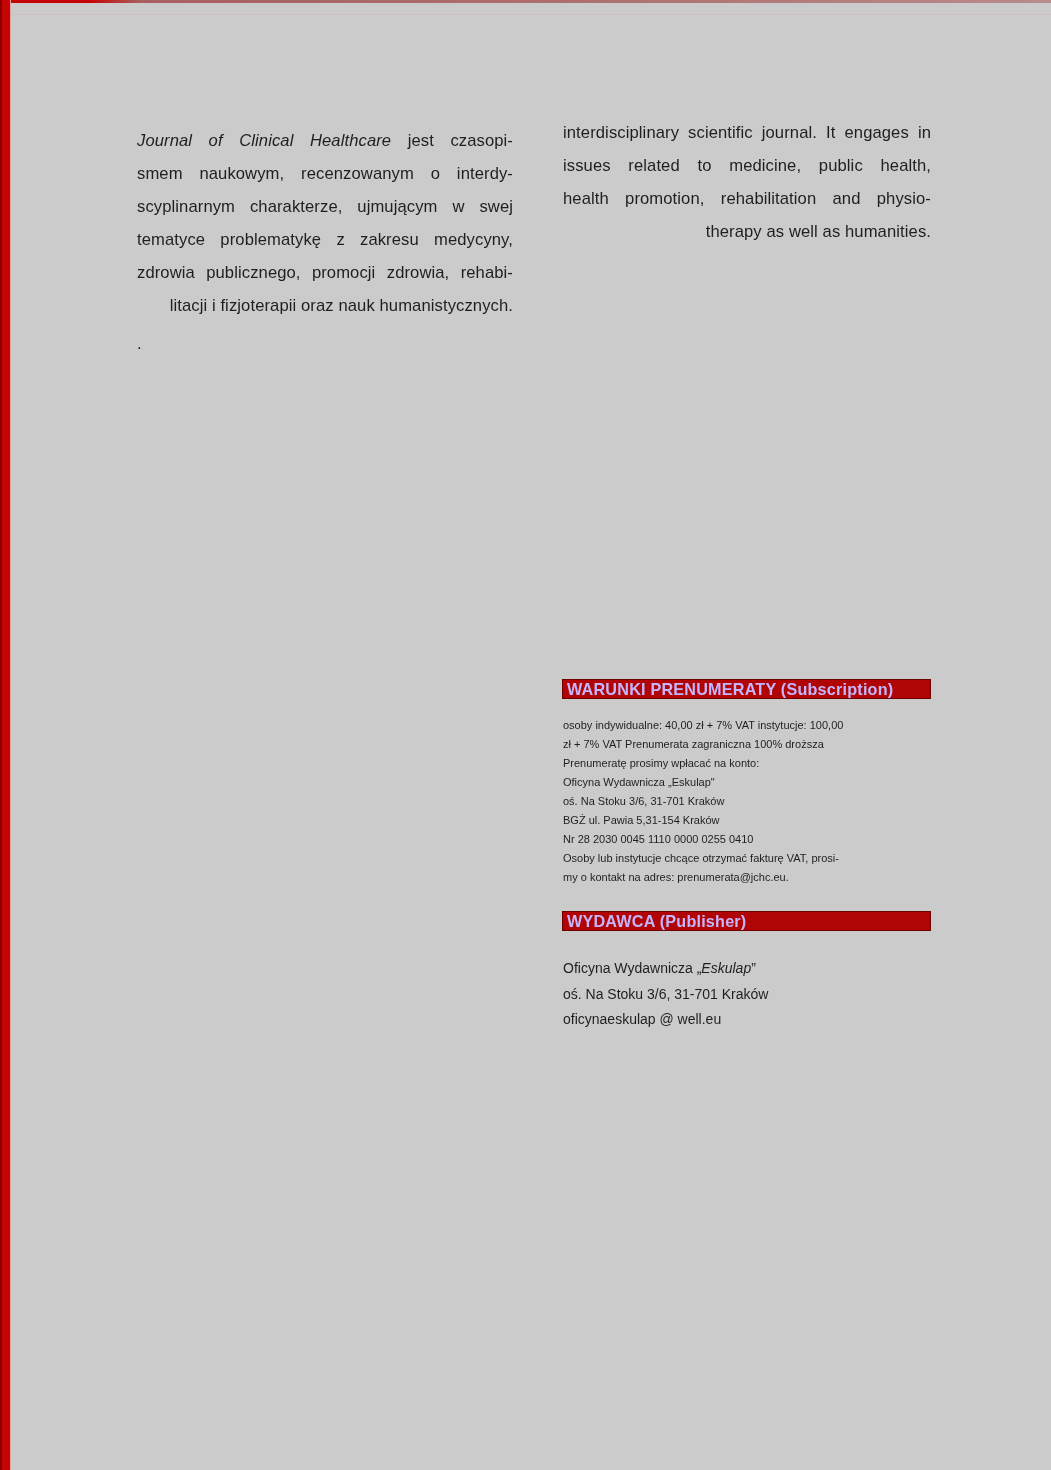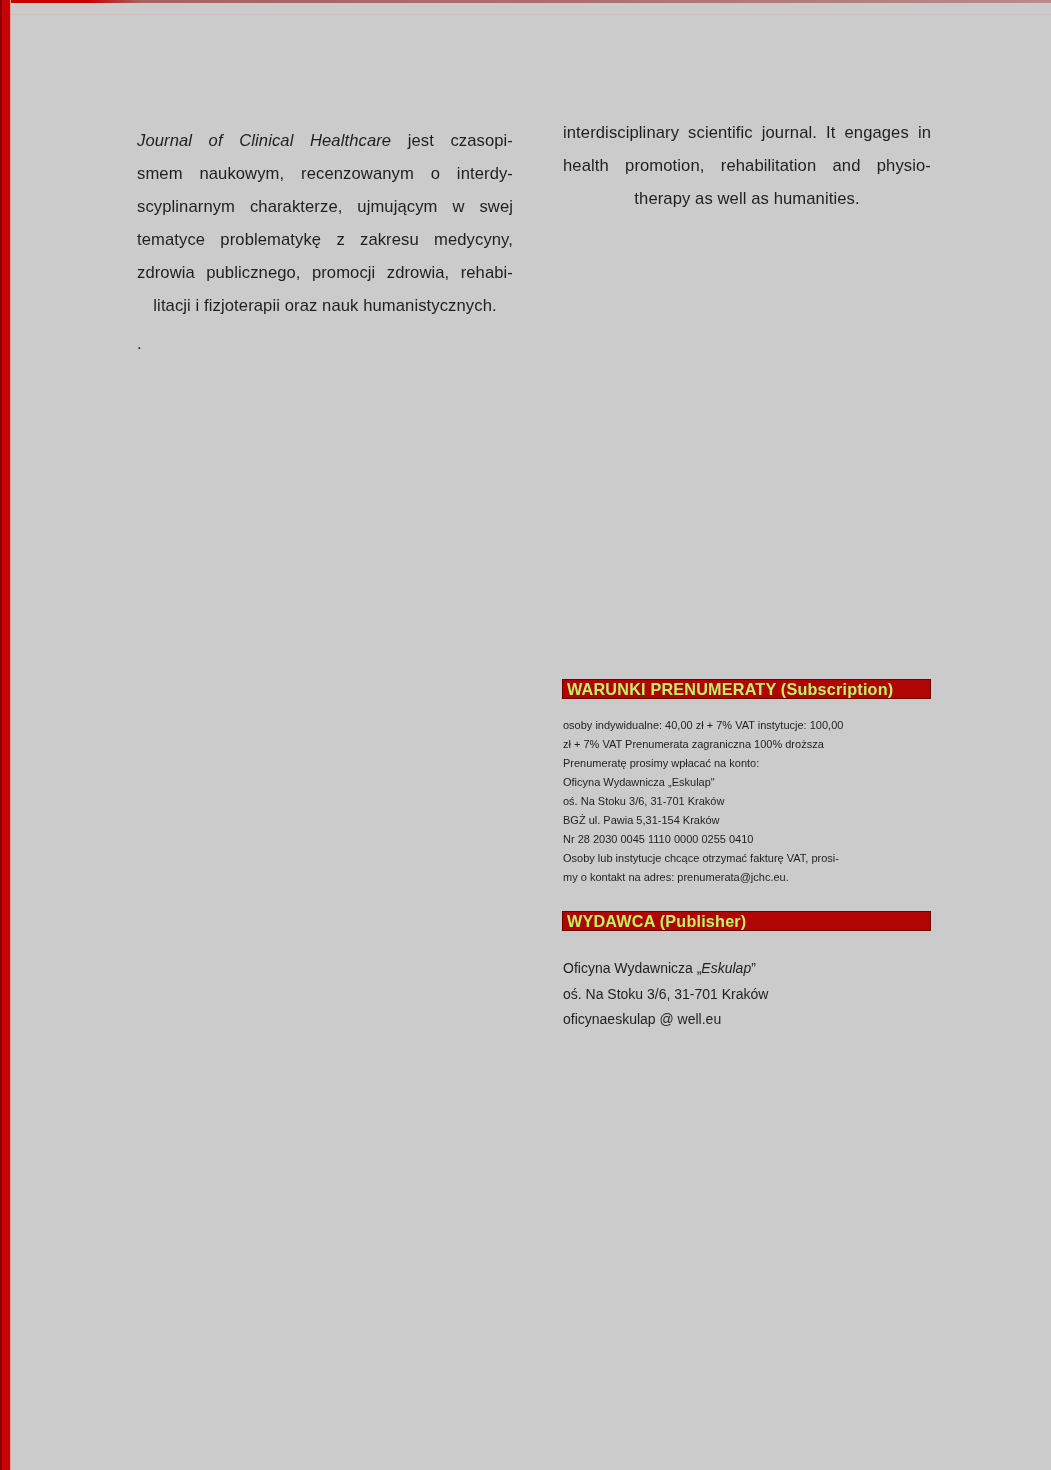--- a/index.html
+++ b/index.html
@@ -17,30 +17,30 @@
     position:absolute;top:0;left:0;right:0;height:3px;
     background:linear-gradient(90deg,#8f0000 0px,#c60404 6px,#c60404 90px,#a86060 140px,#ad6f6f 55%,#b98b8b 100%);
   }
   .top-faint-line{position:absolute;top:14px;left:0;right:0;height:1px;background:#d0baba;opacity:.65;}
 
   
   .intro{position:absolute;font-size:16.6px;line-height:33px;letter-spacing:.1px;}
   .intro-left{left:137px;top:124px;width:376px;}
   .intro-right{left:563px;top:116px;width:368px;}
   .jline{text-align:justify;text-align-last:justify;}
-  .lline{text-align:center;}
+  .lline{text-align:right;}
   .intro i{font-style:italic;}
 
   .stray-dot{position:absolute;left:137px;top:334px;font-size:16.6px;line-height:20px;}
 
   
   .band{
     position:absolute;left:562px;width:369px;height:20px;box-sizing:border-box;
     background:#b10505;border:1px solid #6e0000;
-    color:#bef264;font-weight:bold;font-size:16.2px;line-height:17px;
+    color:#c4b5fd;font-weight:bold;font-size:16.2px;line-height:17px;
     padding:1px 8px 0 4px;letter-spacing:.2px;white-space:nowrap;
   }
   .band-subscription{top:679px;}
   .band-publisher{top:911px;}
 
   
   .sub-text{position:absolute;left:563px;top:716px;width:385px;font-size:11px;line-height:19px;}
   .pub-text{position:absolute;left:563px;top:956px;width:385px;font-size:14px;line-height:25.5px;}
   .pub-text i{font-style:italic;}
 </style>
@@ -57,20 +57,21 @@
     <div class="jline"><i>Journal of Clinical Healthcare</i><span> jest czasopi-</span></div>
     <div class="jline">smem naukowym, recenzowanym o interdy-</div>
     <div class="jline">scyplinarnym charakterze, ujmującym w swej</div>
     <div class="jline">tematyce problematykę z zakresu medycyny,</div>
     <div class="jline">zdrowia publicznego, promocji zdrowia, rehabi-</div>
     <div class="lline">litacji i fizjoterapii oraz nauk humanistycznych.</div>
   </div>
 
   <div class="intro intro-right">
     <div class="jline">interdisciplinary scientific journal. It engages in</div>
+    <div class="jline">issues related to medicine, public health,</div>
     <div class="jline">health promotion, rehabilitation and physio-</div>
     <div class="lline">therapy as well as humanities.</div>
   </div>
 
   <div class="stray-dot">.</div>
 
   <div class="band band-subscription">WARUNKI PRENUMERATY (Subscription)</div>
   <div class="sub-text">
     <div>osoby indywidualne: 40,00 zł + 7% VAT instytucje: 100,00</div>
     <div>zł + 7% VAT Prenumerata zagraniczna 100% droższa</div>

